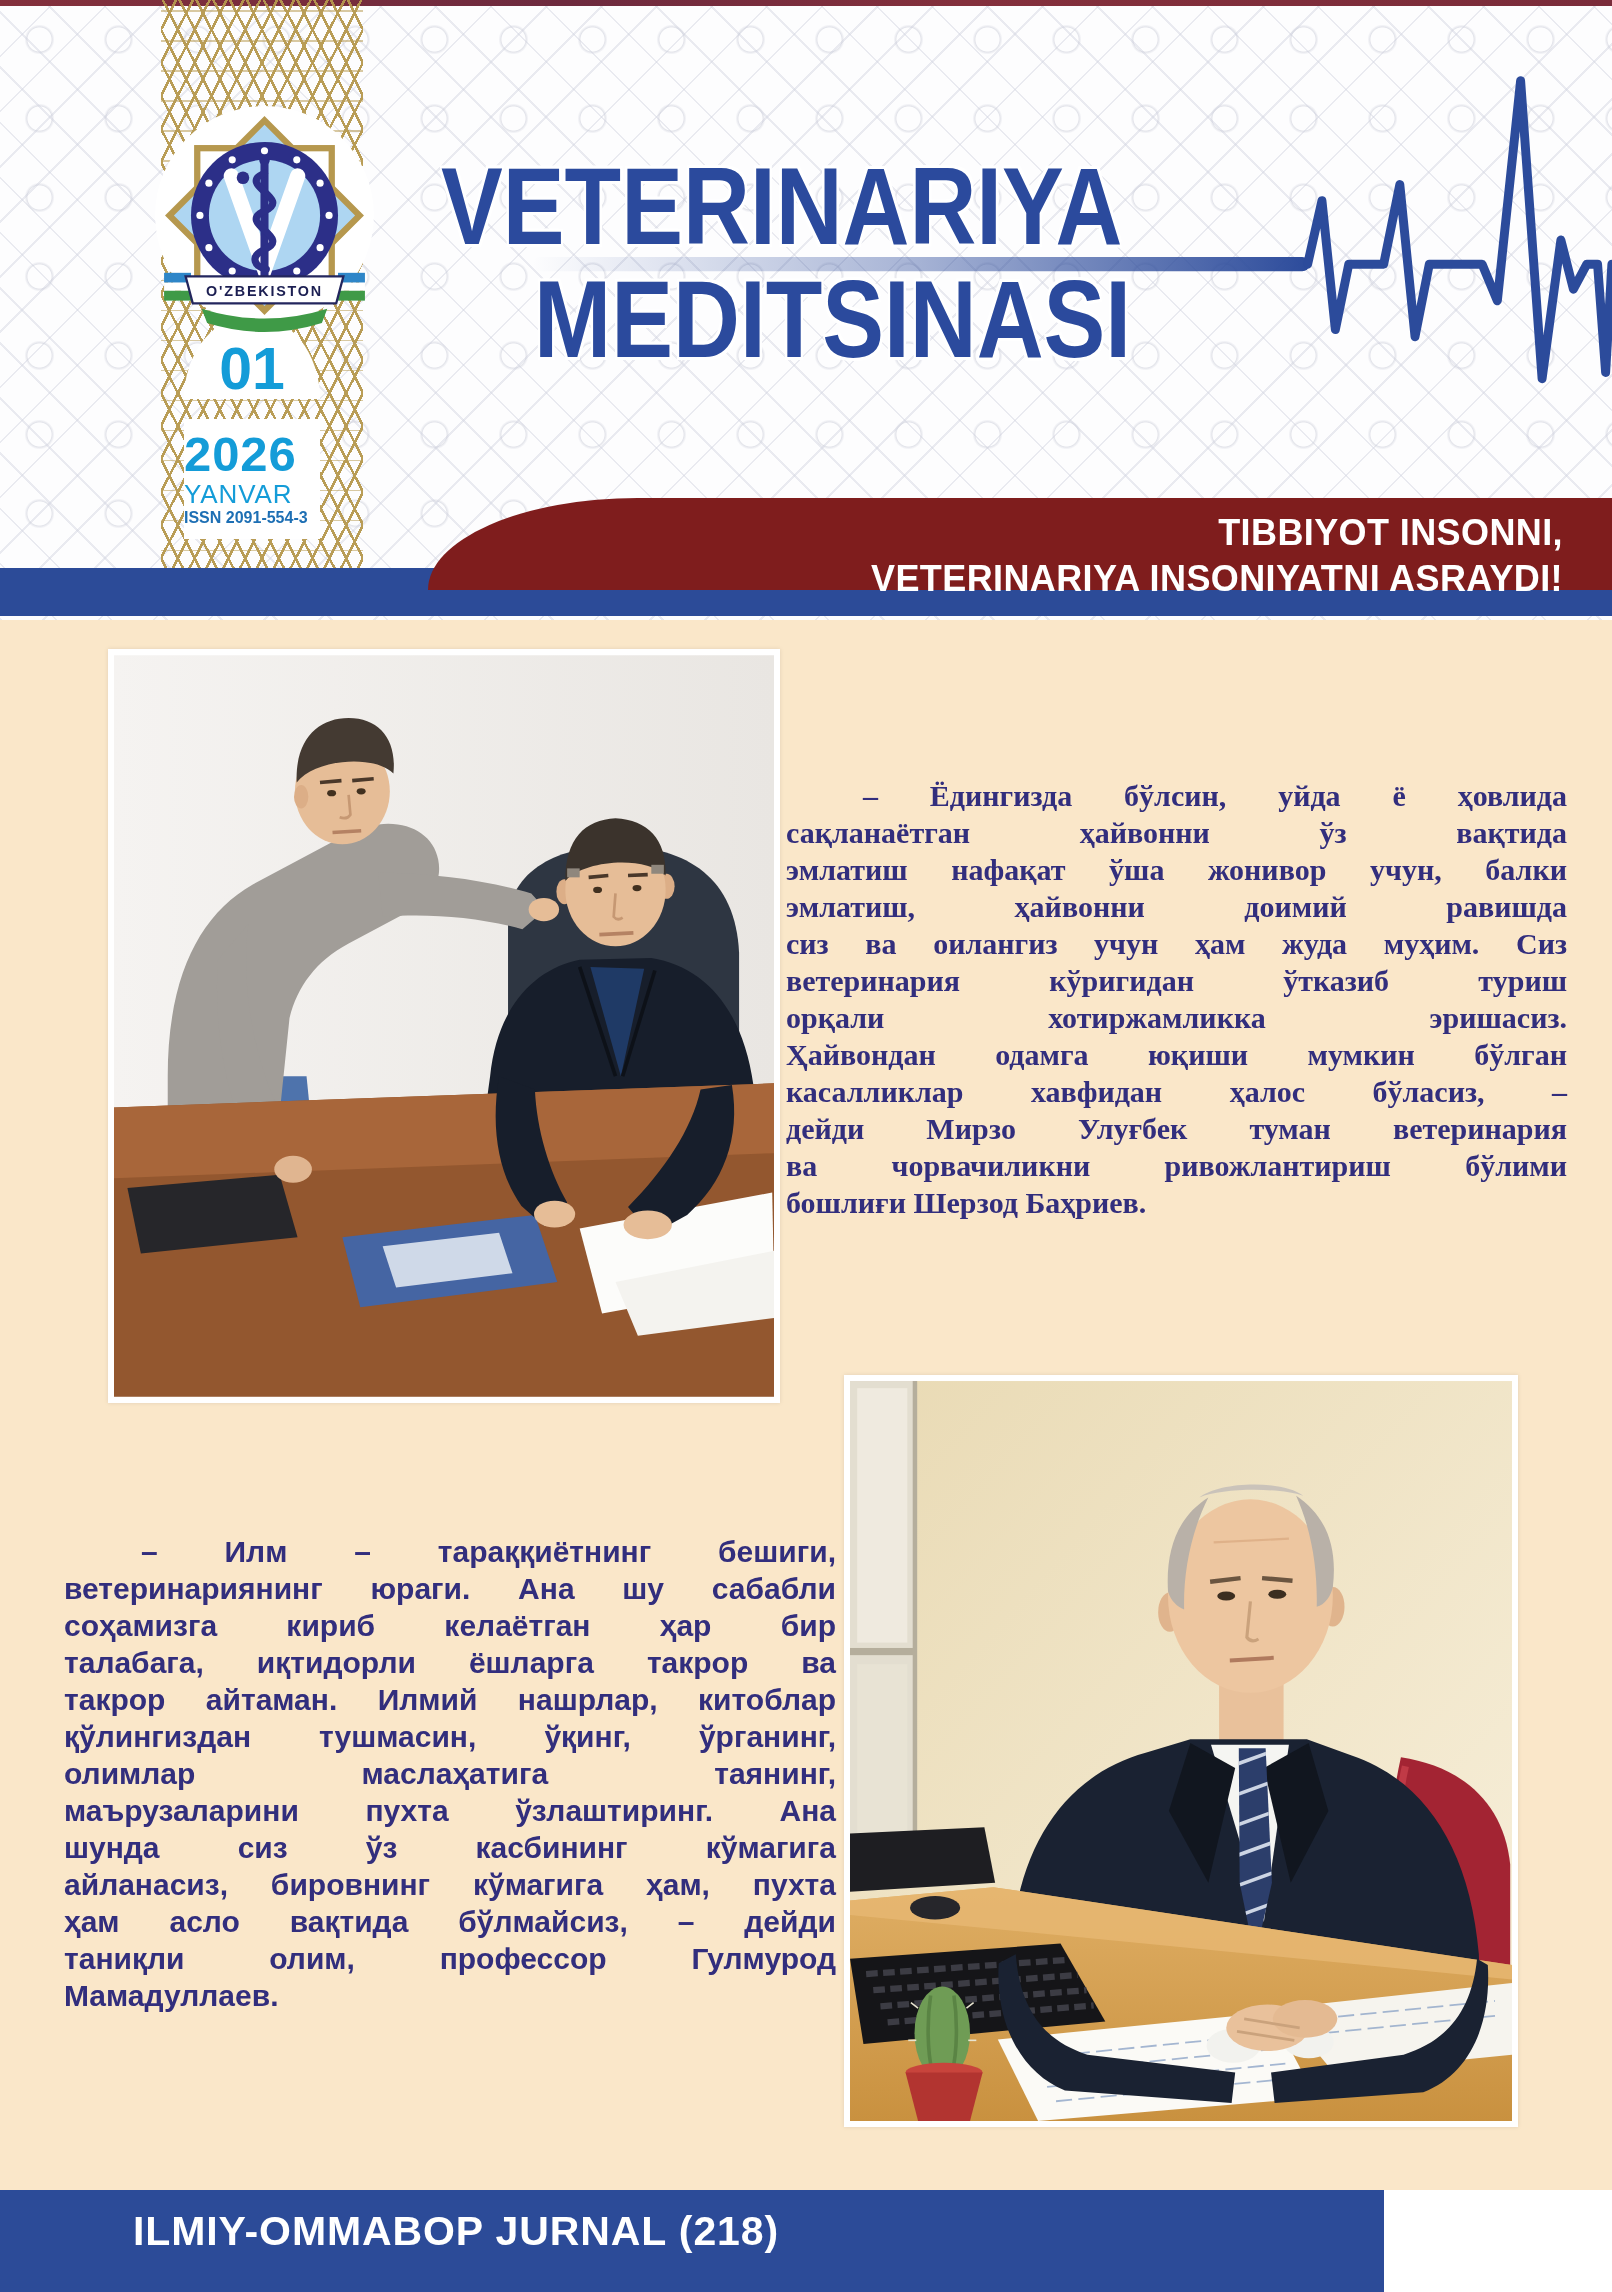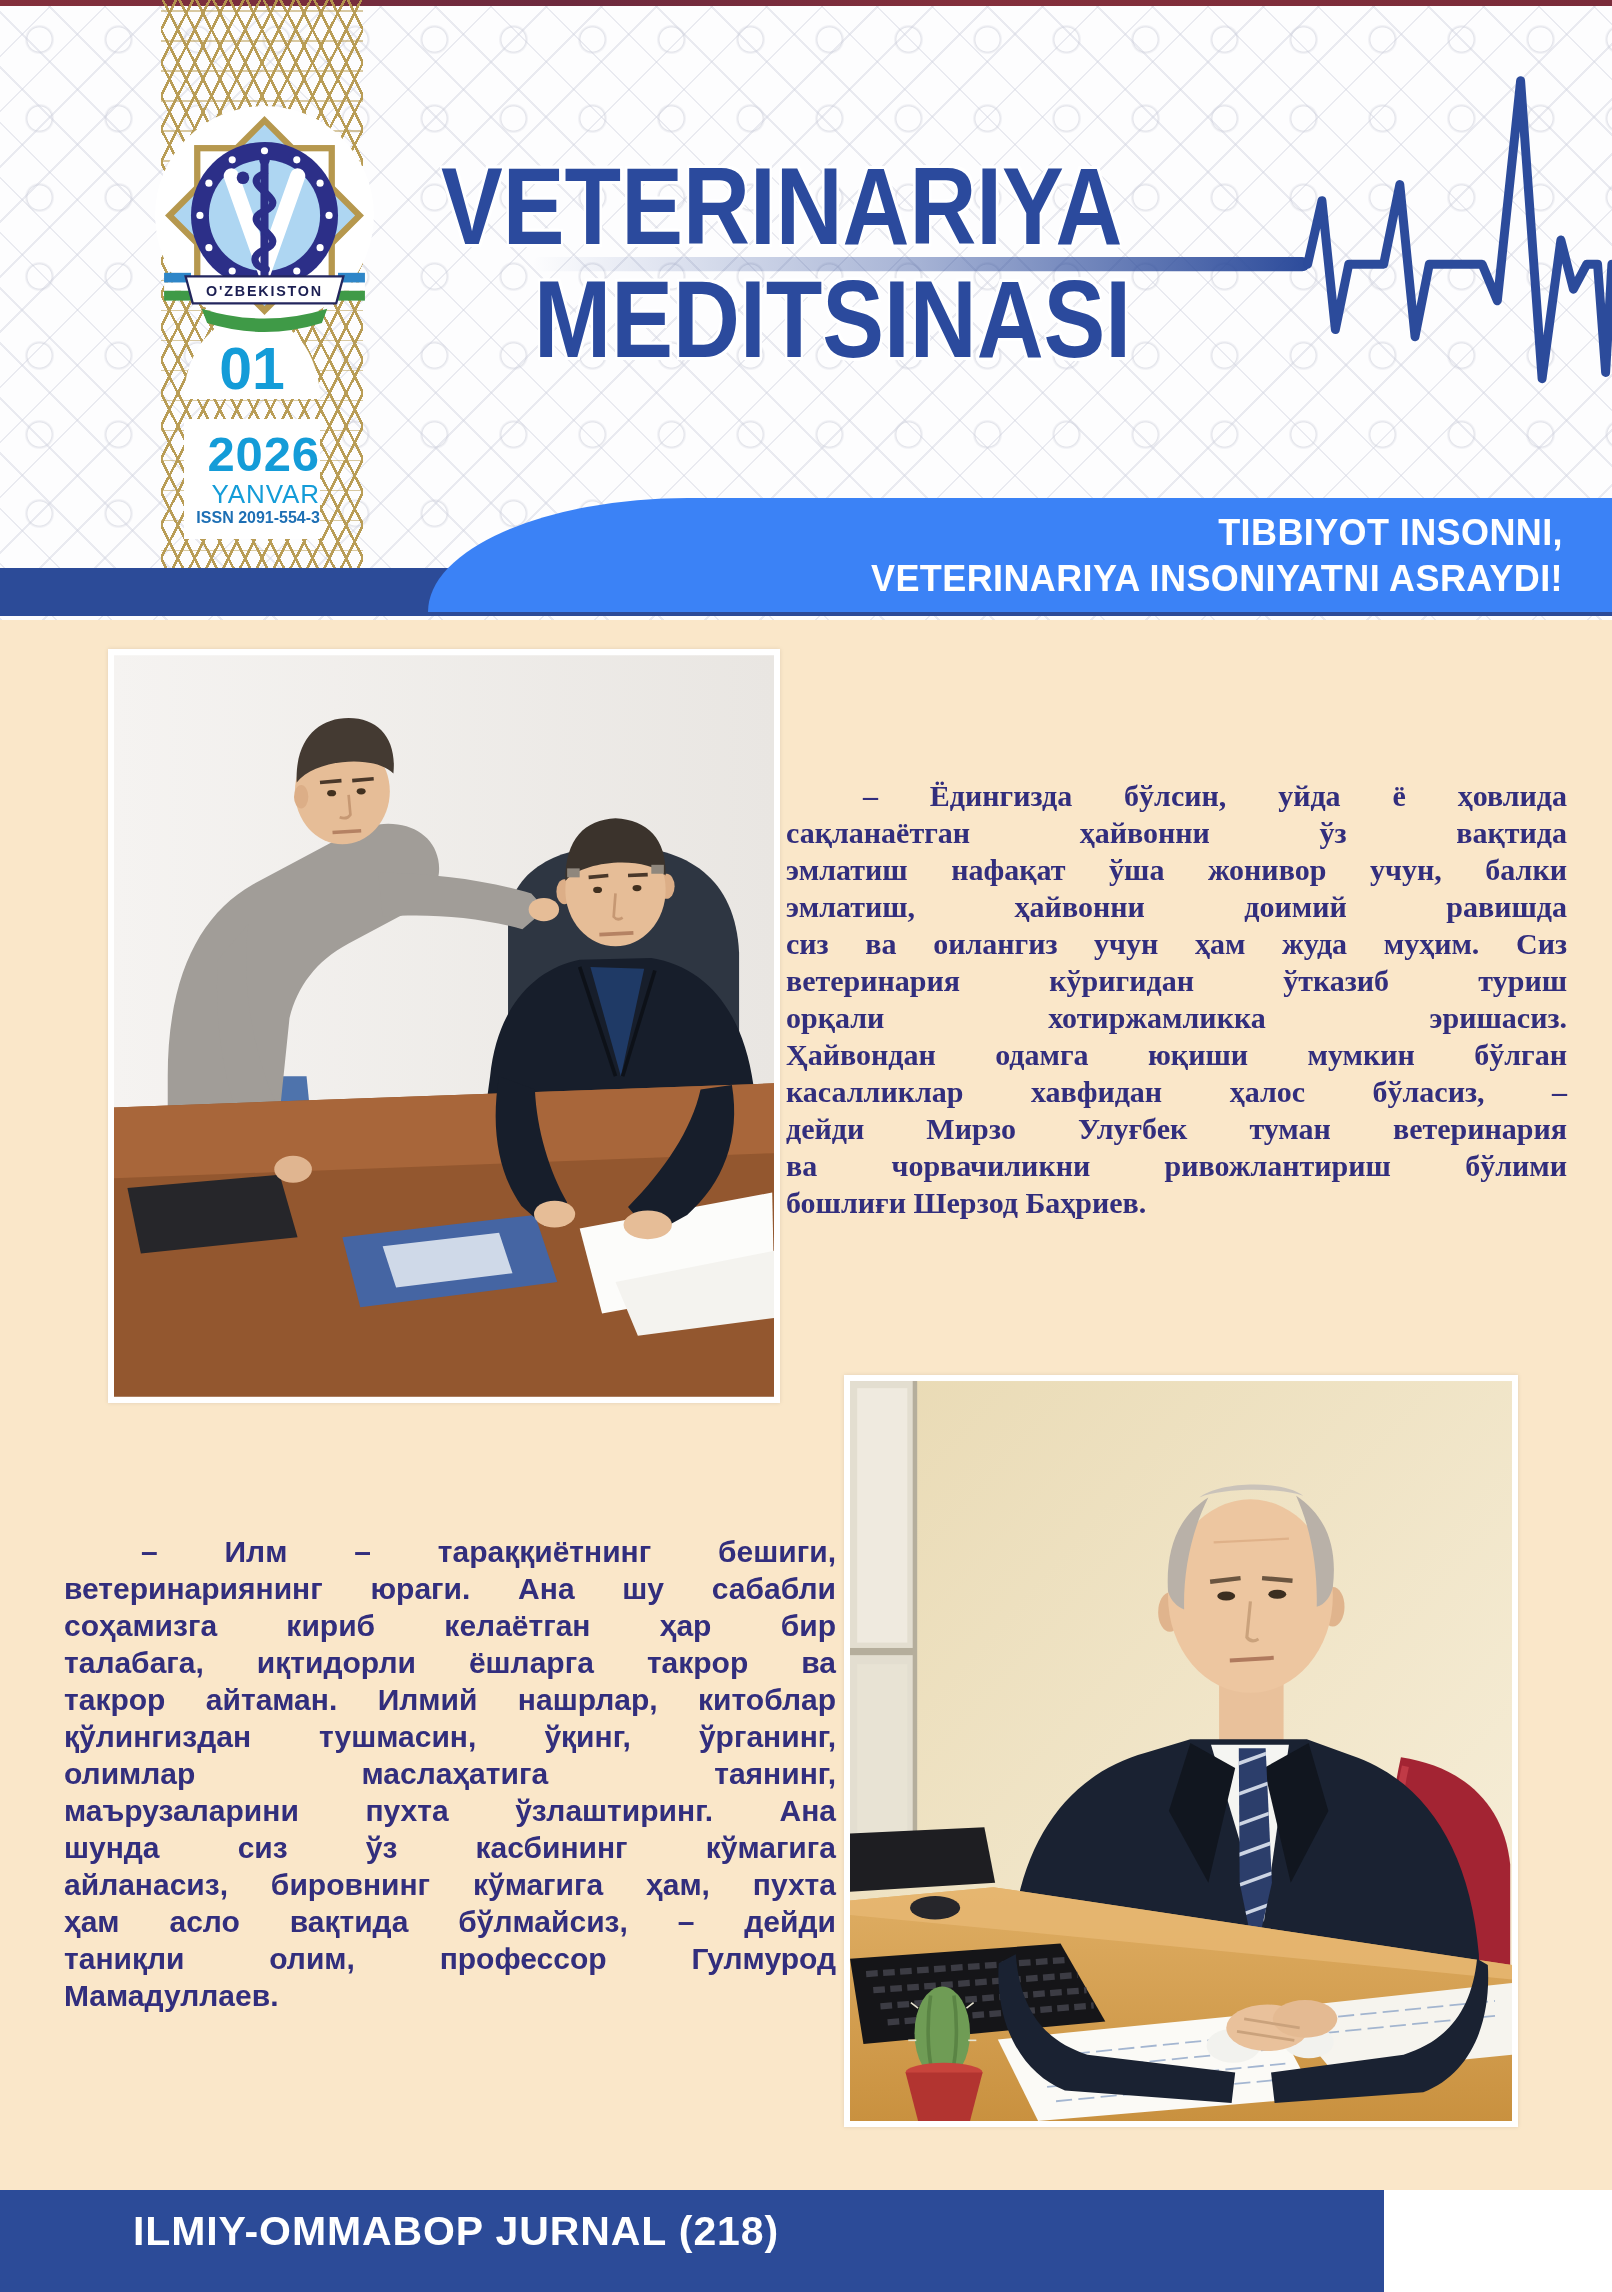--- a/index.html
+++ b/index.html
@@ -19,40 +19,40 @@
   
   .lattice{position:absolute;left:161px;top:0;width:202px;height:573px;opacity:.95;
     background-image:
       repeating-linear-gradient(63deg, transparent 0 5.4px, #b6984e 5.4px 8px, transparent 8px 15px),
       repeating-linear-gradient(-63deg, transparent 0 5.4px, #b6984e 5.4px 8px, transparent 8px 15px),
       repeating-linear-gradient(0deg, transparent 0 21.5px, rgba(182,152,78,.55) 21.5px 23px, transparent 23px 30px);}
   .issue-arch{position:absolute;left:184px;top:315px;width:136px;height:84px;background:#ffffff;
     border-radius:68px 68px 0 0 / 84px 84px 0 0;display:flex;align-items:flex-end;justify-content:center;}
   .issue-arch span{font-size:59px;font-weight:bold;color:#149cd8;line-height:1;}
   .date-panel{position:absolute;left:184px;top:419px;width:136px;height:120px;background:#ffffff;
-    display:flex;flex-direction:column;align-items:flex-end;justify-content:center;gap:1.8px;}
+    display:flex;flex-direction:column;align-items:flex-start;justify-content:center;gap:1.8px;}
   .date-year{font-size:49px;font-weight:bold;color:#149cd8;line-height:1;letter-spacing:0.9px;}
   .date-month{font-size:26px;font-weight:normal;color:#149cd8;line-height:1;letter-spacing:0.9px;}
   .date-issn{font-size:16px;font-weight:bold;color:#1d6fb4;line-height:1.25;}
 
   .emblem{position:absolute;left:130px;top:106px;width:269px;height:235px;}
 
   
   .title-l1{position:absolute;left:441px;top:143px;font-size:109px;font-weight:bold;color:#2b4a9d;
     letter-spacing:0px;transform:scaleX(.85);transform-origin:left top;white-space:nowrap;
     text-shadow:2.7px 2.7px 0 #fff,-2.7px -2.7px 0 #fff,2.7px -2.7px 0 #fff,-2.7px 2.7px 0 #fff;}
   .title-l2{position:absolute;left:534px;top:256px;font-size:109px;font-weight:bold;color:#2b4a9d;
     letter-spacing:0px;transform:scaleX(.85);transform-origin:left top;white-space:nowrap;
     text-shadow:2.7px 2.7px 0 #fff,-2.7px -2.7px 0 #fff,2.7px -2.7px 0 #fff,-2.7px 2.7px 0 #fff;}
   .ekg{position:absolute;left:502px;top:70px;width:1111px;height:315px;}
 
   
   .slogan-band{position:absolute;left:0;top:498px;width:1613px;height:118px;}
   .slogan-thin{position:absolute;left:0;top:70px;width:100%;height:48px;background:#2c4b98;}
-  .slogan-main{position:absolute;left:428px;top:0;right:0;height:114px;background:#3b82f6;
+  .slogan-main{position:absolute;left:428px;top:0;right:0;height:92px;background:#7f1d1d;
     border-top-left-radius:269px 118px;}
   .slogan-text{padding:11.6px 50px 0 0;text-align:right;color:#ffffff;font-weight:bold;
     font-size:36px;line-height:46px;letter-spacing:0.4px;}
 
   
   .body-area{position:absolute;left:0;top:620px;width:1613px;height:1570px;background:#fae7c9;}
 
   .photo-frame{position:absolute;background:#ffffff;border:6.3px solid #ffffff;
     box-shadow:0 0 4.5px rgba(0,0,0,.10);}
   .photo1{left:108px;top:649px;width:660px;height:742px;}

